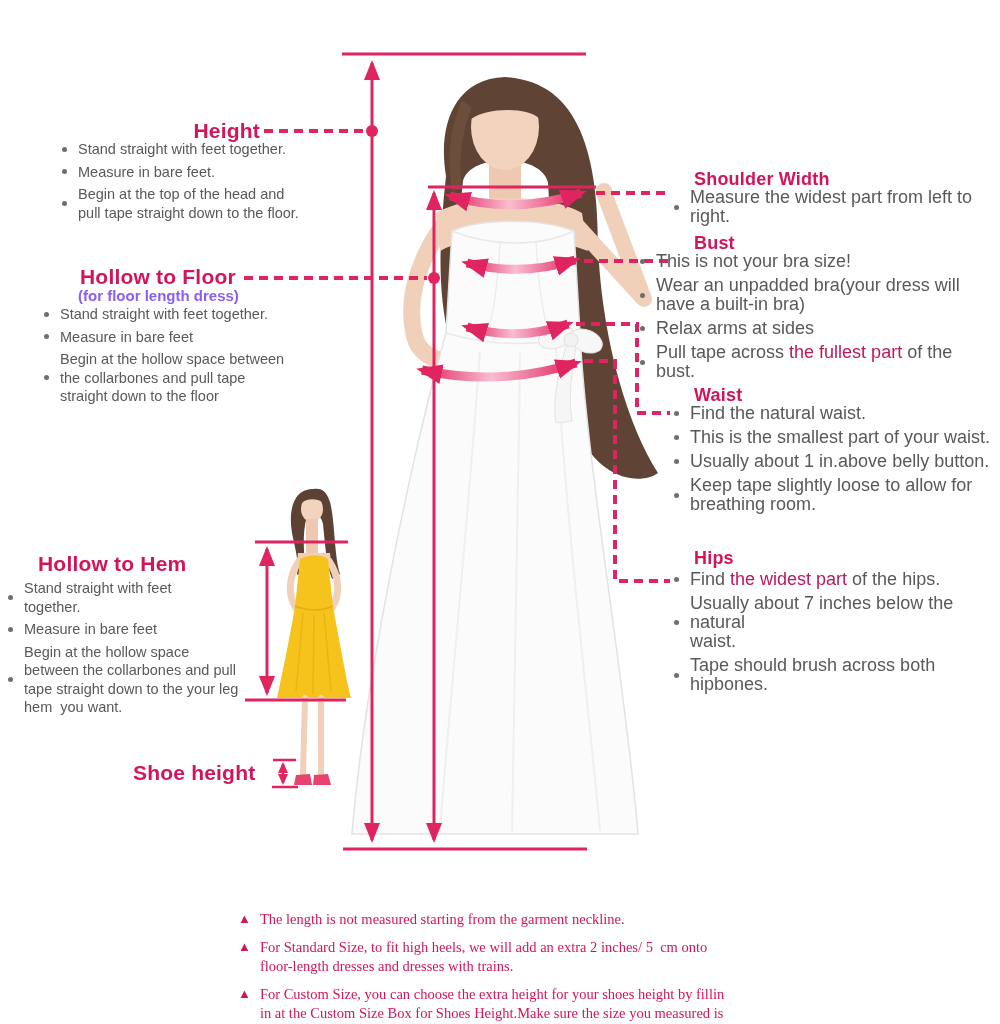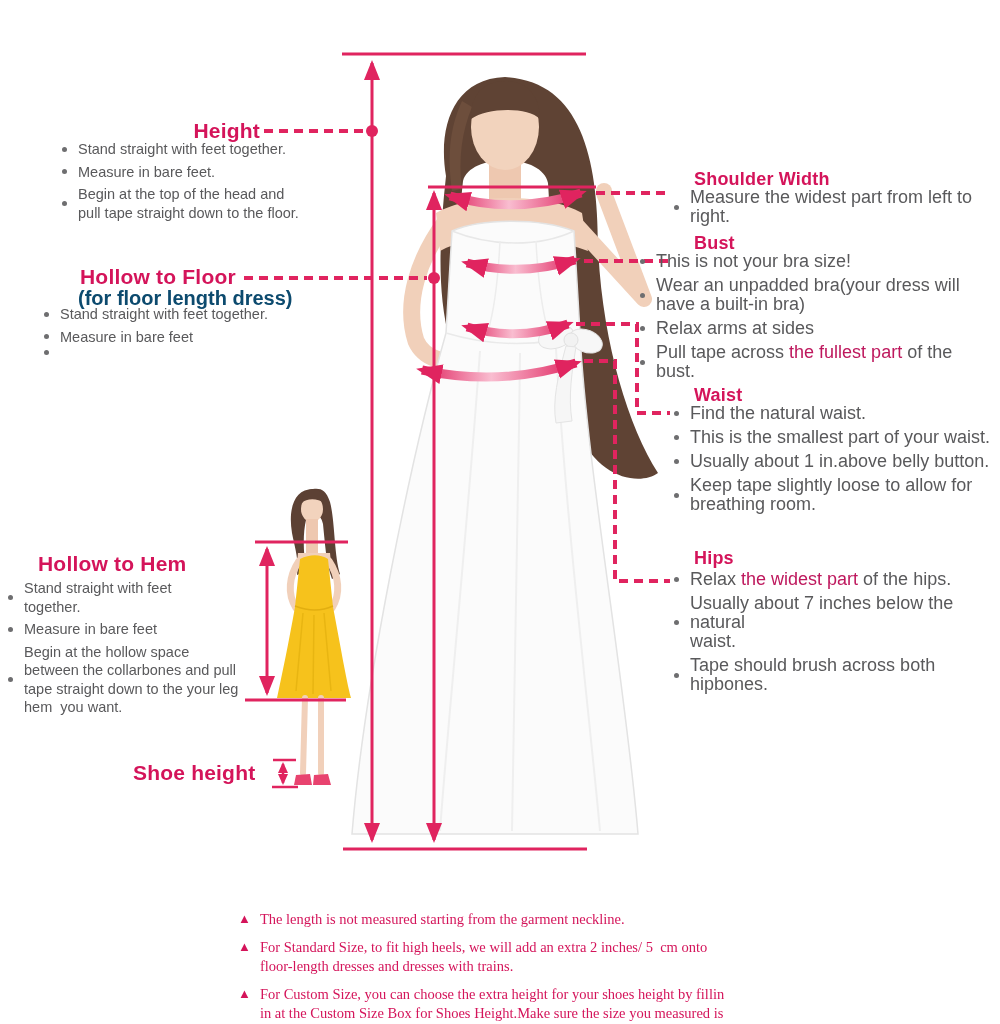--- a/index.html
+++ b/index.html
@@ -4,21 +4,21 @@
 <style>
   html,body{margin:0;padding:0;background:#ffffff;}
   #canvas{
     position:relative;width:1000px;height:1024px;background:#ffffff;overflow:hidden;
     font-family:"Liberation Sans","DejaVu Sans",sans-serif;color:#59595b;margin-top:41px;
   }
   #figure-layer{position:absolute;left:0;top:0;}
   .abs{position:absolute;}
   .sec-title{color:#d4145a;font-weight:bold;font-size:21px;letter-spacing:.2px;white-space:nowrap;}
   .sec-title-r{color:#d4145a;font-weight:bold;font-size:18px;letter-spacing:.2px;white-space:nowrap;}
-  .sec-sub{color:#0c4a6e;font-weight:bold;font-size:20px;white-space:nowrap;}
+  .sec-sub{color:#8b5cf6;font-weight:bold;font-size:15px;white-space:nowrap;}
   .bullets{display:flex;flex-direction:column;}
   .bullet-row{display:flex;align-items:center;margin-bottom:4px;}
   .bdot{flex:0 0 auto;width:5px;height:5px;border-radius:50%;background:#6e6e70;margin-right:11px;}
   .btext{font-size:14.5px;line-height:18.5px;white-space:pre-wrap;}
   .right .btext{font-size:18px;line-height:19px;}
   .right .bullet-row{margin-bottom:5px;}
   .hl{color:#be185d;}
   .notes{display:flex;flex-direction:column;}
   .note-row{display:flex;align-items:flex-start;margin-bottom:9px;}
   .tri{flex:0 0 auto;color:#d4145a;font-size:13px;line-height:18px;margin-right:9px;}
@@ -164,20 +164,23 @@
     <div class="bullet-row">
       <span class="bdot"></span>
       <span class="btext">Stand straight with feet together.</span>
     </div>
     <div class="bullet-row">
       <span class="bdot"></span>
       <span class="btext">Measure in bare feet</span>
     </div>
     <div class="bullet-row">
       <span class="bdot"></span>
+      <span class="btext">Begin at the hollow space between
+the collarbones and pull tape
+straight down to the floor</span>
     </div>
   </div>
 
   <div class="abs sec-title" style="left:38px;top:511px;">Hollow to Hem</div>
   <div class="abs bullets" style="left:8px;top:538px;width:250px;">
     <div class="bullet-row">
       <span class="bdot"></span>
       <span class="btext">Stand straight with feet
 together.</span>
     </div>
@@ -244,21 +247,21 @@
         <span class="bdot"></span>
         <span class="btext">Keep tape slightly loose to allow for
 breathing room.</span>
       </div>
     </div>
 
     <div class="abs sec-title-r" style="left:694px;top:507px;">Hips</div>
     <div class="abs bullets" style="left:674px;top:529px;width:322px;">
       <div class="bullet-row">
         <span class="bdot"></span>
-        <span class="btext"><span>Relax </span><span class="hl">the widest part</span><span> of the hips.</span></span>
+        <span class="btext"><span>Find </span><span class="hl">the widest part</span><span> of the hips.</span></span>
       </div>
       <div class="bullet-row">
         <span class="bdot"></span>
         <span class="btext">Usually about 7 inches below the natural
 waist.</span>
       </div>
       <div class="bullet-row">
         <span class="bdot"></span>
         <span class="btext">Tape should brush across both hipbones.</span>
       </div>

